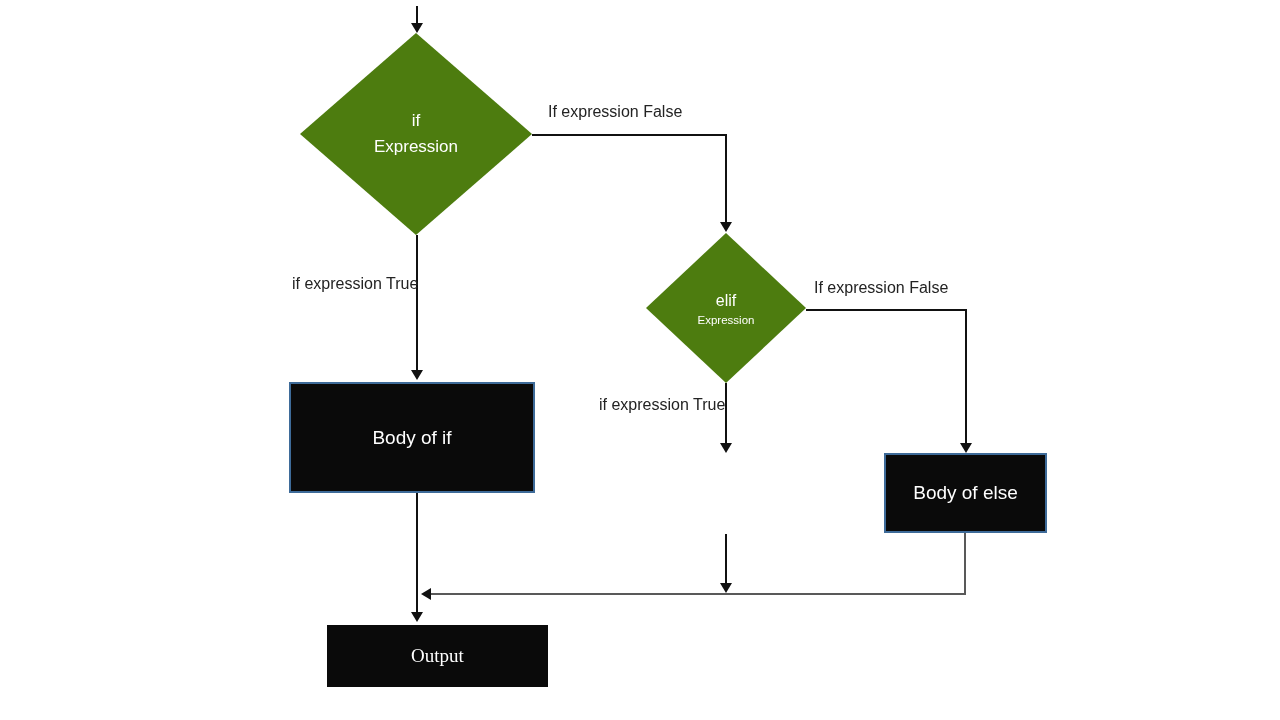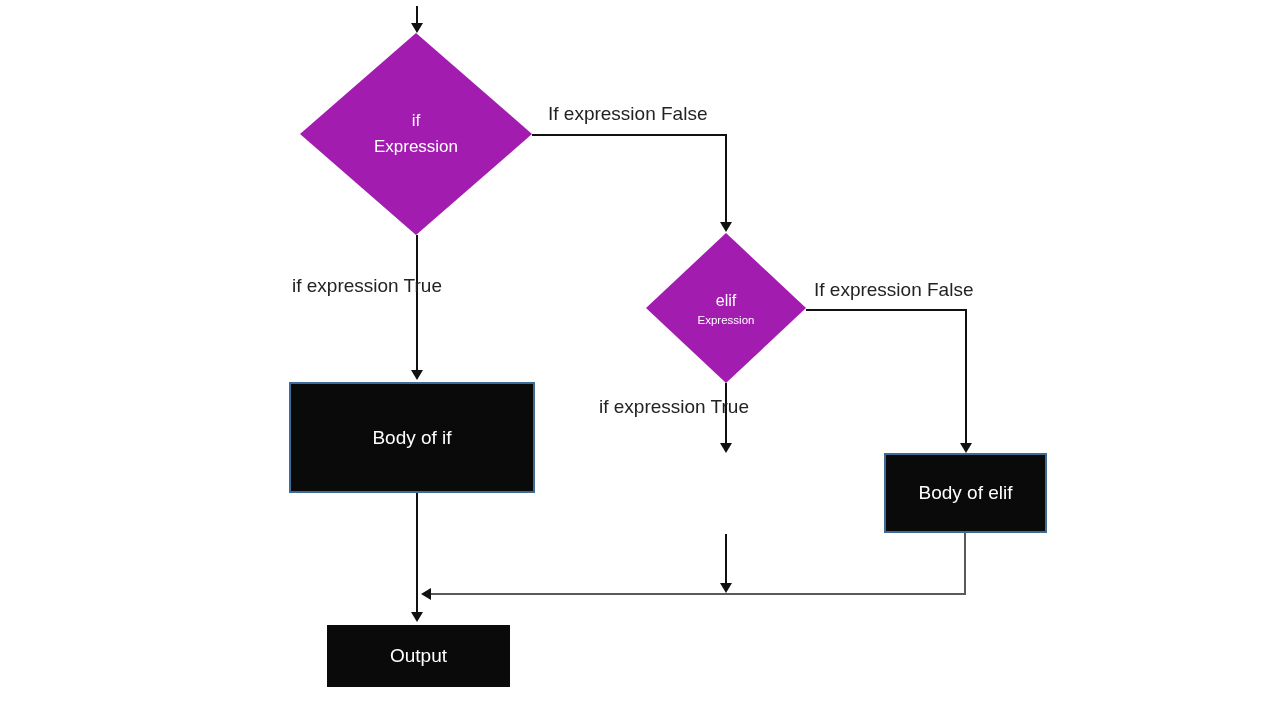--- a/index.html
+++ b/index.html
@@ -3,21 +3,21 @@
 <meta charset="utf-8">
 <style>
   html,body{margin:0;padding:0;background:#ffffff;}
   body{font-family:"Liberation Sans", sans-serif;}
   .canvas{
     position:relative;width:1280px;height:720px;background:#ffffff;overflow:hidden;
   }
   .abs{position:absolute;}
   
   .diamond{
-    background:#a21caf;
+    background:#4d7c0f;
     clip-path:polygon(50% 0, 100% 50%, 50% 100%, 0 50%);
     display:flex;flex-direction:column;align-items:center;justify-content:center;
     color:#ffffff;text-align:center;
   }
   .rect-node{
     background:#0a0a0a;
     border:2px solid #3e6b99;
     box-sizing:border-box;
     display:flex;align-items:center;justify-content:center;
     color:#ffffff;font-size:19px;text-align:center;
@@ -35,21 +35,21 @@
     border-left:6px solid transparent;border-right:6px solid transparent;
     border-top:10px solid #111111;
   }
   .arrow-left{
     width:0;height:0;
     border-top:6px solid transparent;border-bottom:6px solid transparent;
     border-right:10px solid #111111;
   }
   
   .edge-label{
-    color:#232323;font-size:19px;white-space:nowrap;
+    color:#232323;font-size:16px;white-space:nowrap;
   }
   .d1-text{font-size:17px;line-height:26px;}
   .d2-big{font-size:16px;line-height:24px;}
   .d2-small{font-size:11.5px;line-height:14px;}
 </style>
 </head>
 <body>
 
 <div class="canvas">
 
@@ -83,31 +83,31 @@
   <div class="abs vline" style="left:725px;top:383px;height:62px;"></div>
   <div class="abs arrow-down" style="left:720px;top:443px;"></div>
   <div class="abs edge-label" style="left:599px;top:396px;">if expression True</div>
 
   <div class="abs rect-node" style="left:289px;top:382px;width:246px;height:111px;">
     <span>Body of if</span>
   </div>
 
 
   <div class="abs rect-node" style="left:884px;top:453px;width:163px;height:80px;">
-    <span>Body of elif</span>
+    <span>Body of else</span>
   </div>
 
   <div class="abs vline" style="left:416px;top:493px;height:120px;"></div>
   <div class="abs arrow-down" style="left:411px;top:612px;"></div>
 
   <div class="abs hline gline" style="left:430px;top:593px;width:536px;"></div>
   <div class="abs arrow-left" style="left:421px;top:588px;"></div>
 
   <div class="abs vline" style="left:725px;top:534px;height:50px;"></div>
   <div class="abs arrow-down" style="left:720px;top:583px;"></div>
 
   <div class="abs vline gline" style="left:964px;top:533px;height:62px;"></div>
 
-  <div class="abs rect-node rect-plain" style="left:327px;top:625px;width:183px;height:62px;">
+  <div class="abs rect-node rect-plain" style="left:327px;top:625px;width:221px;height:62px;font-family:Liberation Serif, serif;">
     <span>Output</span>
   </div>
 
 </div>
 
 </body></html>

